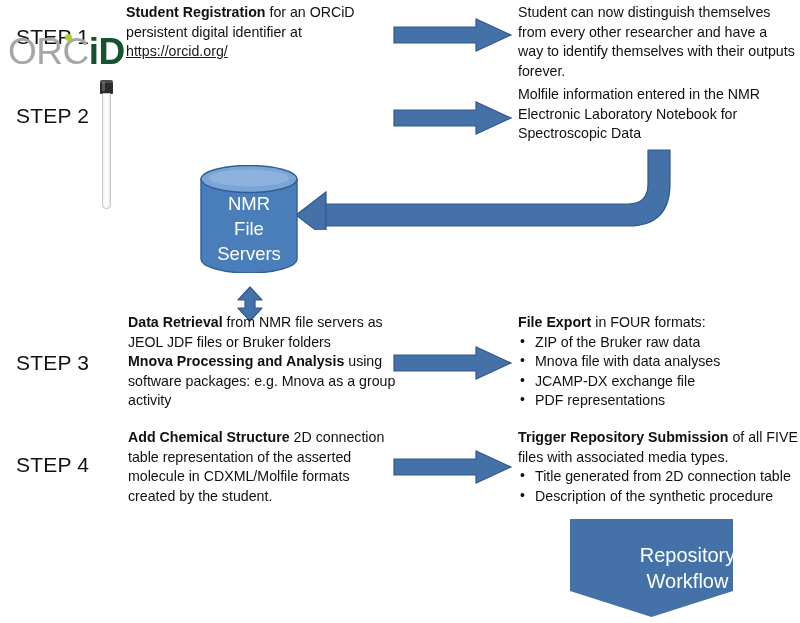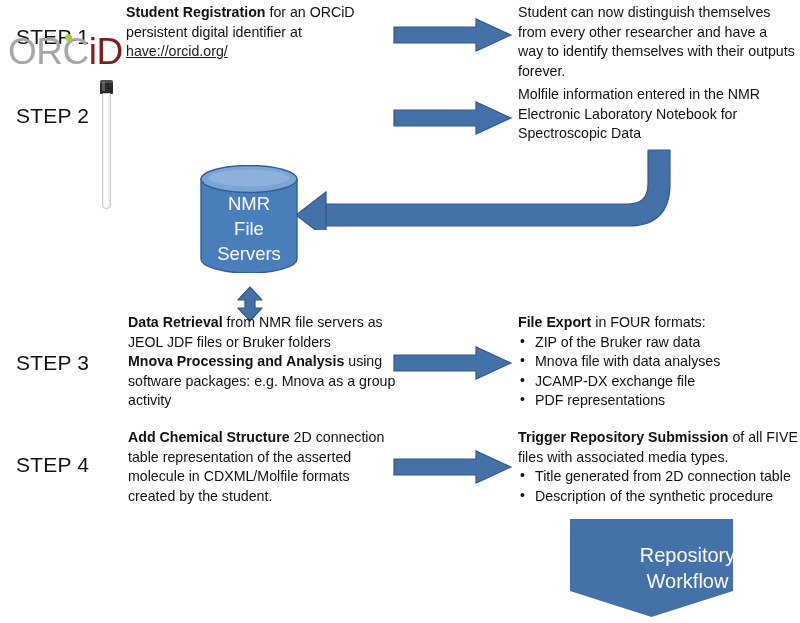--- a/index.html
+++ b/index.html
@@ -59,21 +59,21 @@
 
   
   .orcid-logo {
     font-size: 37px;
     font-weight: 400;
     letter-spacing: -0.5px;
     line-height: 38px;
     white-space: nowrap;
   }
   .orcid-gray { color: #a6a6a6; }
-  .orcid-green { color: #7f1d1d; }
+  .orcid-green { color: #14532d; font-weight: bold; }
   .orcid-dot {
     position: absolute;
     width: 7px;
     height: 7px;
     border-radius: 50%;
     background: #a6ce39;
     left: 57px;
     top: 1px;
   }
 
@@ -138,21 +138,21 @@
 <div id="canvas">
 
   <div class="abs step-label" style="left:16px; top:25px;">STEP 1</div>
 
   <div class="abs orcid-logo" style="left:8px; top:33px;">
     <span class="orcid-dot"></span>
     <span class="orcid-gray">ORC</span><span class="orcid-green">iD</span>
   </div>
 
   <div class="abs textblock" style="left:126px; top:3px; width:248px;">
-    <span><b>Student Registration</b> for an ORCiD persistent digital identifier at </span><a href="#">have://orcid.org/</a>
+    <span><b>Student Registration</b> for an ORCiD persistent digital identifier at </span><a href="#">https://orcid.org/</a>
   </div>
 
   <svg class="abs" style="left:392px; top:16px;" width="122" height="38">
     <polygon points="2,11 84,11 84,3 119,19 84,35 84,27 2,27" fill="#4472a8" stroke="#31588c" stroke-width="1.2"></polygon>
   </svg>
 
   <div class="abs textblock" style="left:518px; top:3px; width:278px;">Student can now distinguish themselves from every other researcher and have a way to identify themselves with their outputs forever.</div>
 
   <div class="abs step-label" style="left:16px; top:104px;">STEP 2</div>
 

